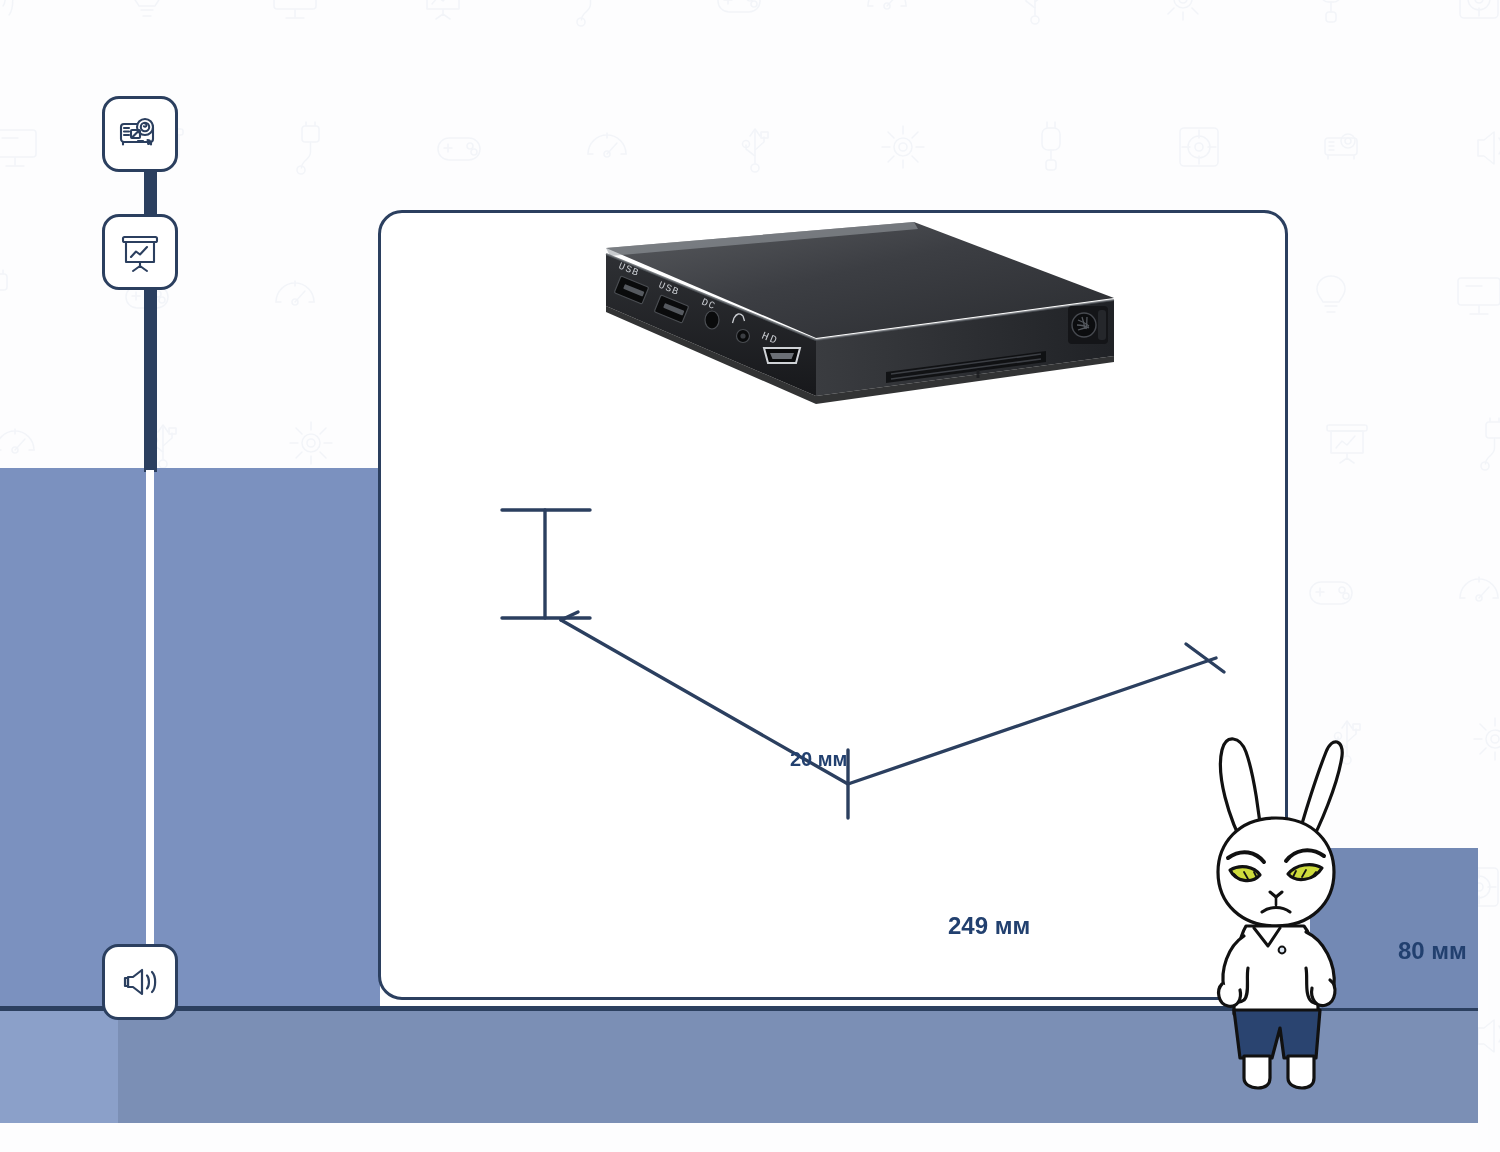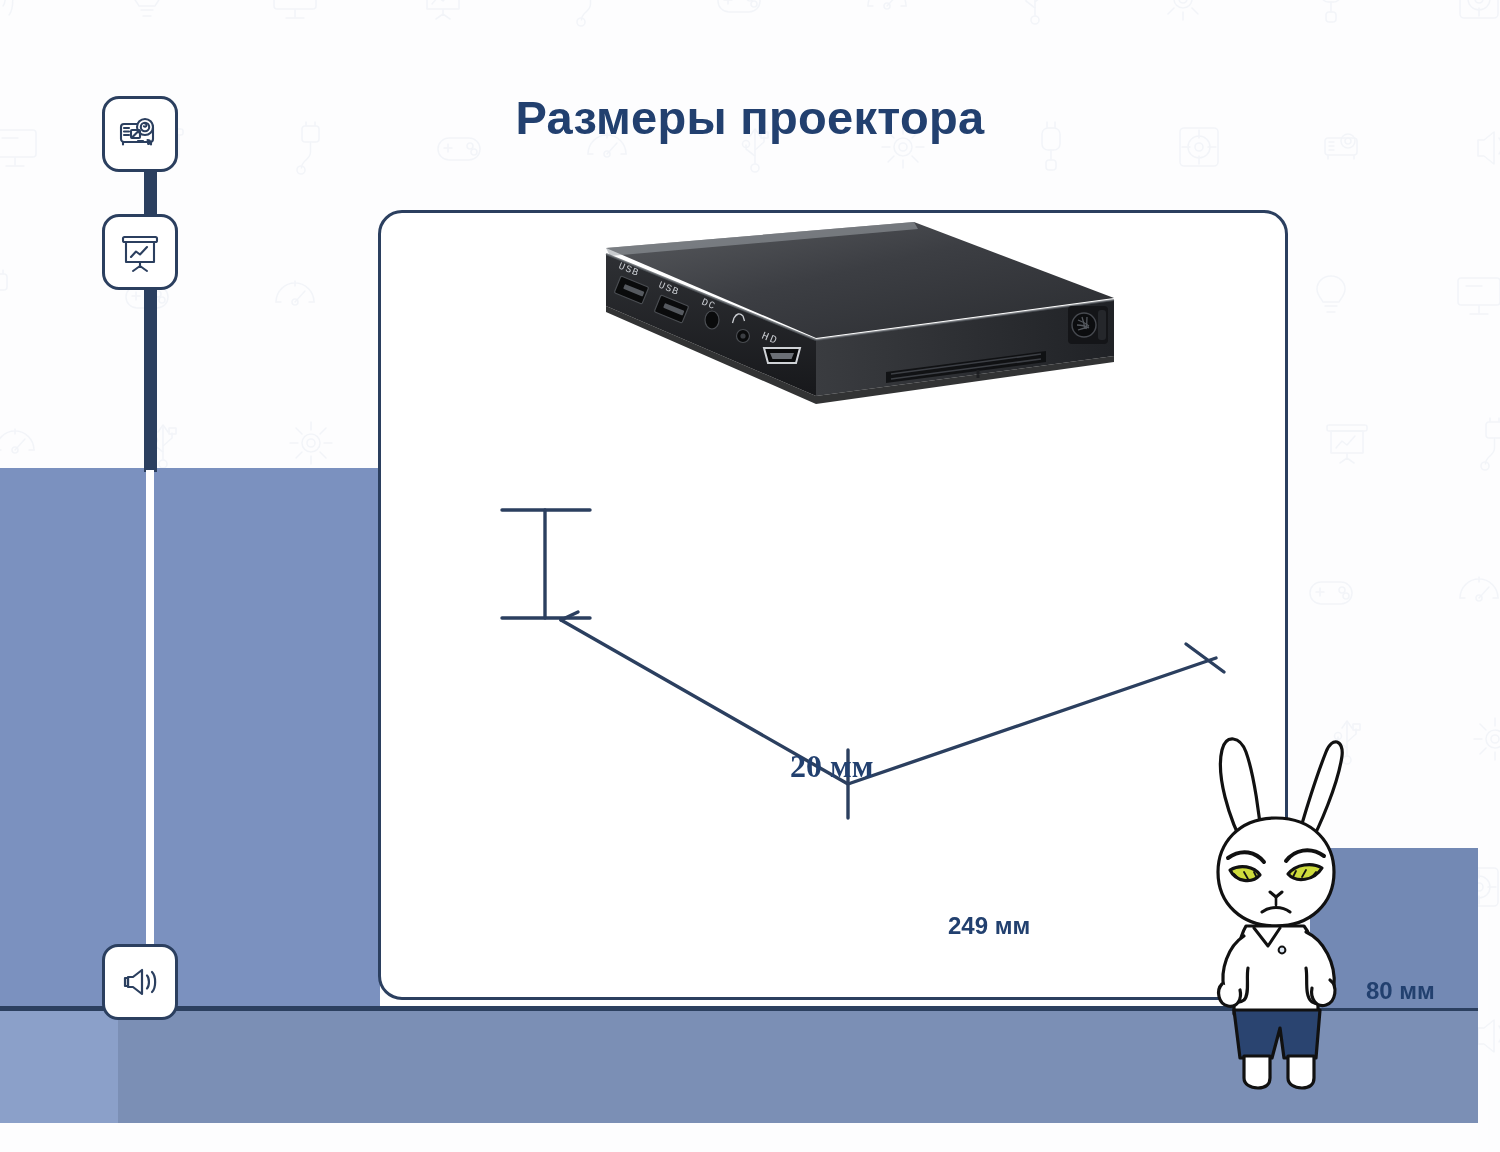--- a/index.html
+++ b/index.html
@@ -53,23 +53,23 @@
 
   
   .figure{position:absolute;left:378px;top:210px;width:910px;height:790px;}
   .figure > svg{position:absolute;left:0;top:0;width:910px;height:790px;}
 
   
   .dimlabel{
     position:absolute;color:#22406f;font-weight:700;
     font-family:"Liberation Sans", sans-serif;white-space:nowrap;
   }
-  .dim-h{left:412px;top:538px;font-size:32px;font-family:Liberation Serif, serif;}
+  .dim-h{left:412px;top:538px;font-size:20px;}
   .dim-w{left:570px;top:702px;font-size:24px;}
-  .dim-d{left:988px;top:727px;font-size:24px;margin-top:40px;}
+  .dim-d{left:1020px;top:727px;font-size:24px;}
 
   
   .mascot{position:absolute;left:1188px;top:722px;width:176px;height:368px;}
   .mascot svg{width:100%;height:100%;display:block;}
 </style>
 </head>
 <body>
 
 <div class="stage">
 
@@ -812,21 +812,20 @@
     <span>
       <svg viewBox="0 0 48 48" fill="none" stroke="#2b3f5f" stroke-width="2.2" stroke-linecap="round" stroke-linejoin="round">
         <path d="M12 19h5l9-7v24l-9-7h-5z"></path>
         <path d="M9 20h3v8H9z"></path>
         <path d="M31 17.5c2.6 2.6 2.6 10.4 0 13"></path>
         <path d="M36 14c4.2 4.2 4.2 15.8 0 20"></path>
       </svg>
     </span>
   </div>
 
-  <div class="title">Размеры проектора</div>
 
   <div class="card"></div>
 
   <div class="figure">
 
     <svg viewBox="0 0 910 790">
       <defs>
         <linearGradient id="topFace" x1="0" y1="0" x2="1" y2="1">
           <stop offset="0%" stop-color="#5a5c60"></stop>
           <stop offset="45%" stop-color="#3c3e43"></stop>

